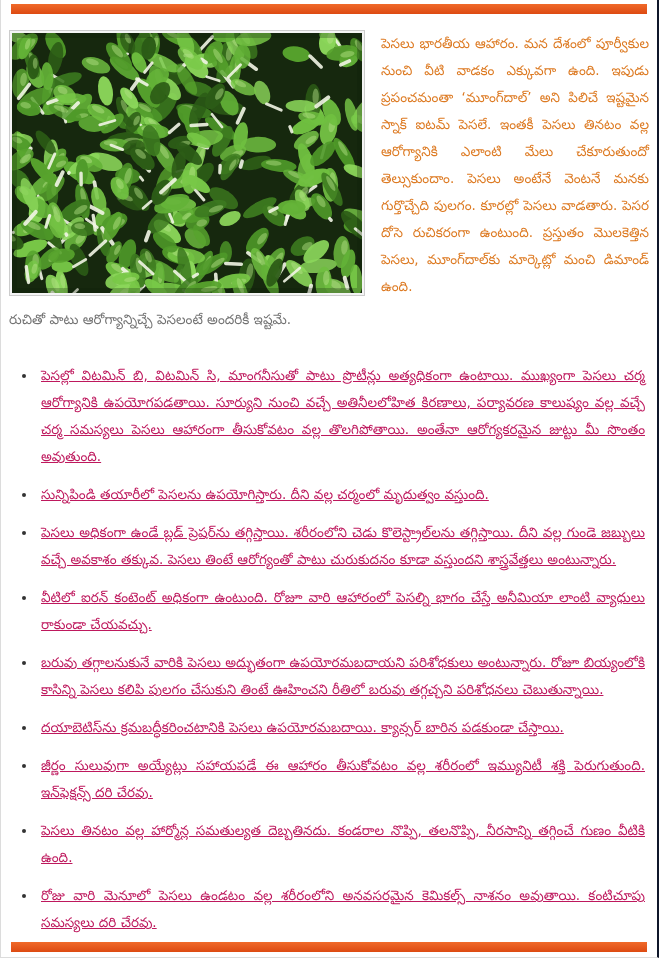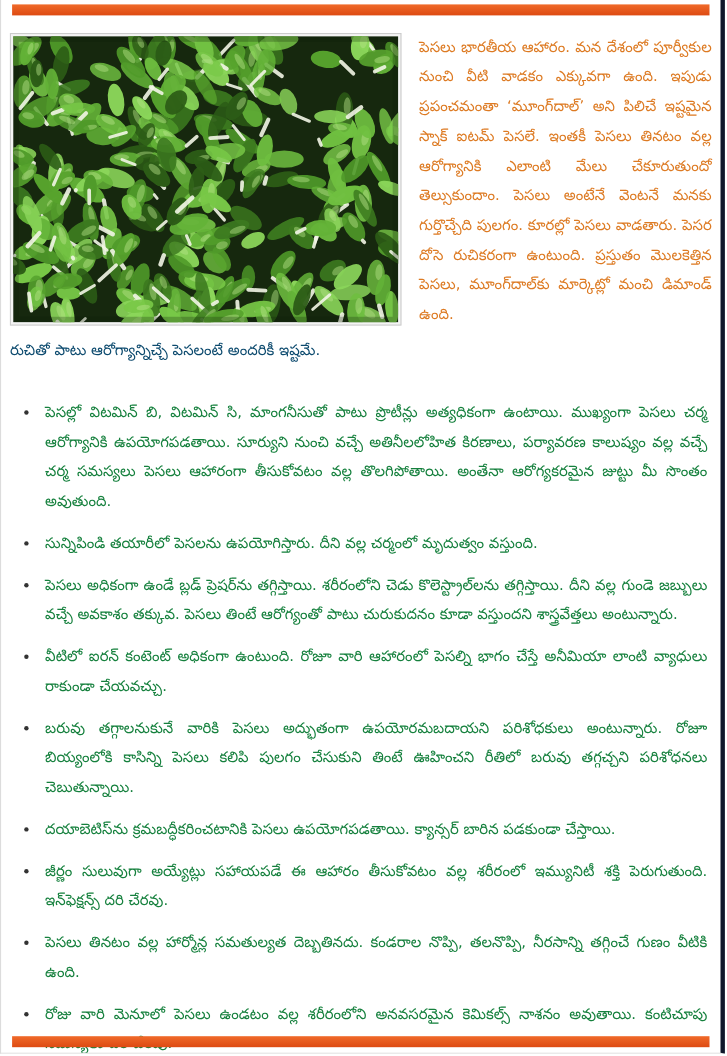--- a/index.html
+++ b/index.html
@@ -4,21 +4,21 @@
 <style>
   html,body{margin:0;padding:0;background:#ffffff;}
   body{font-family:"DejaVu Sans","Liberation Sans",sans-serif;}
   .page{
     position:relative;
     width:659px;
     height:958px;
     margin:0;
     background:#ffffff;
     border-left:1px solid #dcdcdc;
-    border-right:4px solid #0f172a;
+    border-right:2px solid #0f172a;
     border-bottom:1px solid #dcdcdc;
     overflow:hidden;
     box-sizing:border-box;
   }
   .accent-bar{
     height:10px;
     margin:4px 10px 0 10px;
     background:linear-gradient(to bottom,#f06a2a,#dd4a12);
   }
   .accent-bar.bottom{
@@ -44,37 +44,38 @@
   .intro{
     color:#dd7a22;
     font-size:13.5px;
     line-height:27px;
     text-align:justify;
     margin:0;
     padding-top:2px;
   }
   .lead{
     clear:both;
-    color:#0c4a6e;
+    color:#737373;
     font-size:13.5px;
     line-height:26px;
     margin:6px 0 0 0;
   }
   ul.benefits{
     margin:30px 0 0 0;
     padding:0 4px 0 28px;
     list-style:disc;
   }
   ul.benefits li{
-    color:#15803d;
+    color:#be185d;
     font-size:13.5px;
     line-height:27px;
     text-align:justify;
     margin-bottom:11px;
     padding-left:4px;
+    text-decoration:underline;
   }
   ul.benefits li::marker{color:#333;}
 </style>
 </head>
 <body>
 
 <div class="page">
 
   <div class="accent-bar top"></div>
 
@@ -592,21 +593,21 @@
     <p class="intro">పెసలు భారతీయ ఆహారం. మన దేశంలో పూర్వీకుల నుంచి వీటి వాడకం ఎక్కువగా ఉంది. ఇపుడు ప్రపంచమంతా ‘మూంగ్‌దాల్’ అని పిలిచే ఇష్టమైన స్నాక్ ఐటమ్ పెసలే. ఇంతకీ పెసలు తినటం వల్ల ఆరోగ్యానికి ఎలాంటి మేలు చేకూరుతుందో తెల్సుకుందాం. పెసలు అంటేనే వెంటనే మనకు గుర్తొచ్చేది పులగం. కూరల్లో పెసలు వాడతారు. పెసర దోసె రుచికరంగా ఉంటుంది. ప్రస్తుతం మొలకెత్తిన పెసలు, మూంగ్‌దాల్‌కు మార్కెట్లో మంచి డిమాండ్ ఉంది.</p>
 
     <p class="lead">రుచితో పాటు ఆరోగ్యాన్నిచ్చే పెసలంటే అందరికీ ఇష్టమే.</p>
 
     <ul class="benefits">
       <li>పెసల్లో విటమిన్ బి, విటమిన్ సి, మాంగనీసుతో పాటు ప్రొటీన్లు అత్యధికంగా ఉంటాయి. ముఖ్యంగా పెసలు చర్మ ఆరోగ్యానికి ఉపయోగపడతాయి. సూర్యుని నుంచి వచ్చే అతినీలలోహిత కిరణాలు, పర్యావరణ కాలుష్యం వల్ల వచ్చే చర్మ సమస్యలు పెసలు ఆహారంగా తీసుకోవటం వల్ల తొలగిపోతాయి. అంతేనా ఆరోగ్యకరమైన జుట్టు మీ సొంతం అవుతుంది.</li>
       <li>సున్నిపిండి తయారీలో పెసలను ఉపయోగిస్తారు. దీని వల్ల చర్మంలో మృదుత్వం వస్తుంది.</li>
       <li>పెసలు అధికంగా ఉండే బ్లడ్ ప్రెషర్‌ను తగ్గిస్తాయి. శరీరంలోని చెడు కొలెస్ట్రాల్‌లను తగ్గిస్తాయి. దీని వల్ల గుండె జబ్బులు వచ్చే అవకాశం తక్కువ. పెసలు తింటే ఆరోగ్యంతో పాటు చురుకుదనం కూడా వస్తుందని శాస్త్రవేత్తలు అంటున్నారు.</li>
       <li>వీటిలో ఐరన్ కంటెంట్ అధికంగా ఉంటుంది. రోజూ వారి ఆహారంలో పెసల్ని భాగం చేస్తే అనీమియా లాంటి వ్యాధులు రాకుండా చేయవచ్చు.</li>
       <li>బరువు తగ్గాలనుకునే వారికి పెసలు అద్భుతంగా ఉపయోరమబదాయని పరిశోధకులు అంటున్నారు. రోజూ బియ్యంలోకి కాసిన్ని పెసలు కలిపి పులగం చేసుకుని తింటే ఊహించని రీతిలో బరువు తగ్గచ్చని పరిశోధనలు చెబుతున్నాయి.</li>
-      <li>దయాబెటిస్‌ను క్రమబద్ధీకరించటానికి పెసలు ఉపయోగపడతాయి. క్యాన్సర్ బారిన పడకుండా చేస్తాయి.</li>
+      <li>దయాబెటిస్‌ను క్రమబద్ధీకరించటానికి పెసలు ఉపయోరమబదాయి. క్యాన్సర్ బారిన పడకుండా చేస్తాయి.</li>
       <li>జీర్ణం సులువుగా అయ్యేట్లు సహాయపడే ఈ ఆహారం తీసుకోవటం వల్ల శరీరంలో ఇమ్యునిటీ శక్తి పెరుగుతుంది. ఇన్‌ఫెక్షన్స్ దరి చేరవు.</li>
       <li>పెసలు తినటం వల్ల హార్మోన్ల సమతుల్యత దెబ్బతినదు. కండరాల నొప్పి, తలనొప్పి, నీరసాన్ని తగ్గించే గుణం వీటికి ఉంది.</li>
       <li>రోజు వారి మెనూలో పెసలు ఉండటం వల్ల శరీరంలోని అనవసరమైన కెమికల్స్ నాశనం అవుతాయి. కంటిచూపు సమస్యలు దరి చేరవు.</li>
     </ul>
 
   </div>
 
   <div class="accent-bar bottom"></div>
 
 </div>

